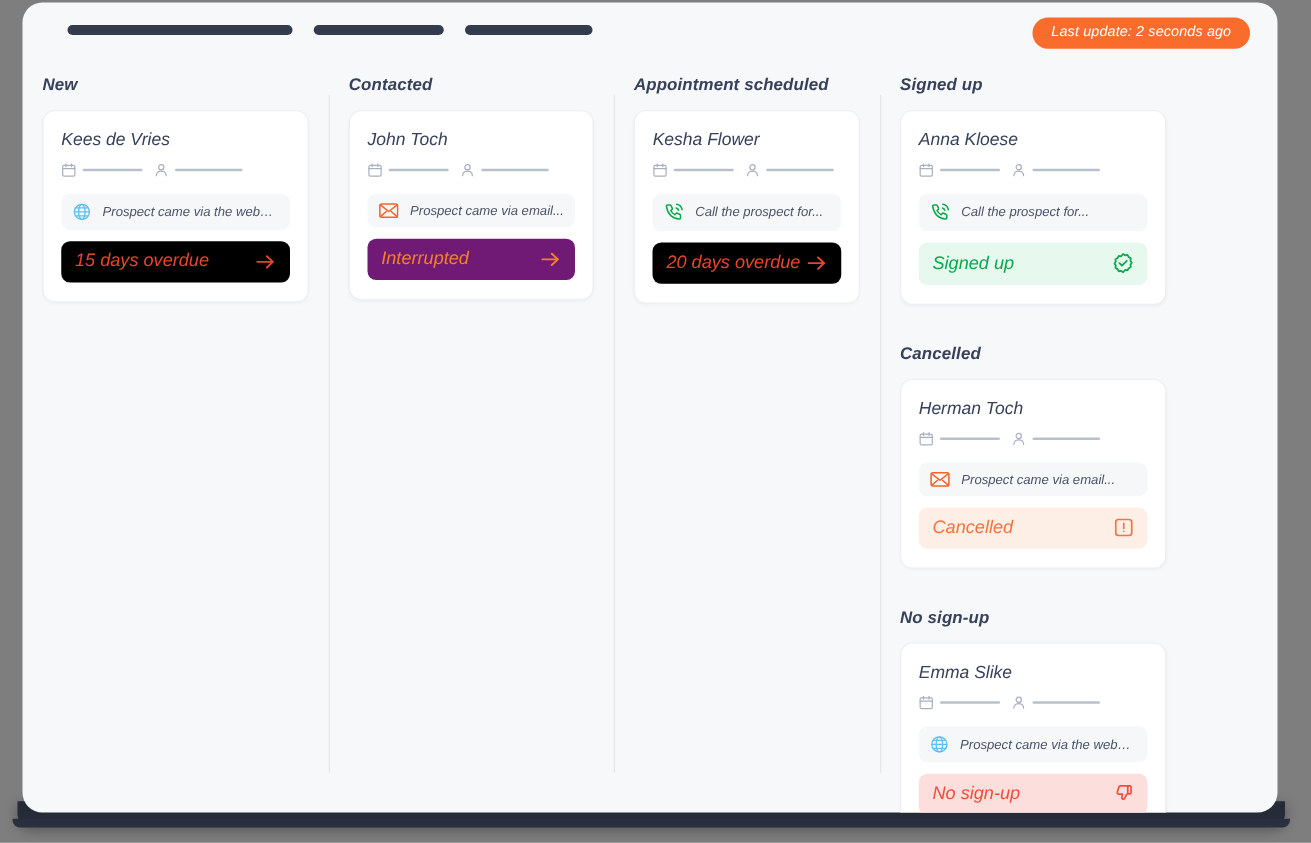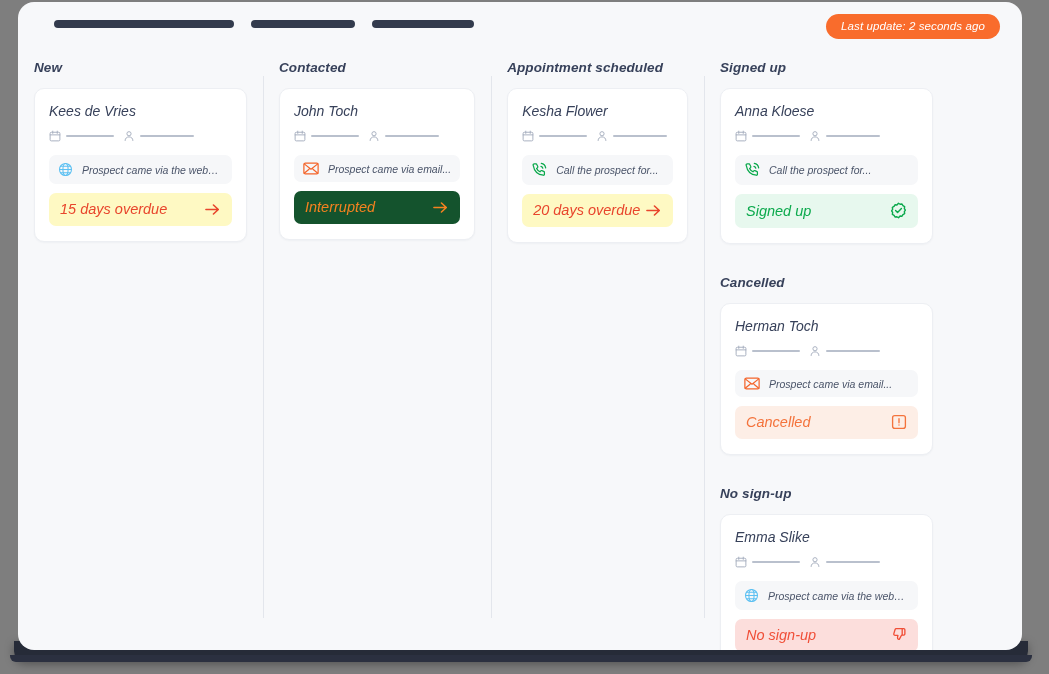--- a/index.html
+++ b/index.html
@@ -176,23 +176,23 @@
     align-items: center;
     justify-content: space-between;
     border-radius: 7px;
     padding: 8px 11px 9px;
   }
   .status-label {
     font-size: 14.5px;
   }
 
   
-  .st-overdue   { background: #fef9c3; }
+  .st-overdue   { background: #000000; }
   .st-overdue   .status-label { color: #e8452c; }
-  .st-warn      { background: #14532d; }
+  .st-warn      { background: #701a75; }
   .st-warn      .status-label { color: #f58220; }
   .st-success   { background: #e7f8ee; }
   .st-success   .status-label { color: #0ba94c; }
   .st-cancelled { background: #fdeee6; }
   .st-cancelled .status-label { color: #f4733c; }
   .st-nosignup  { background: #fcdedc; }
   .st-nosignup  .status-label { color: #f04e37; }
 
   svg { display: block; }
 </style>

